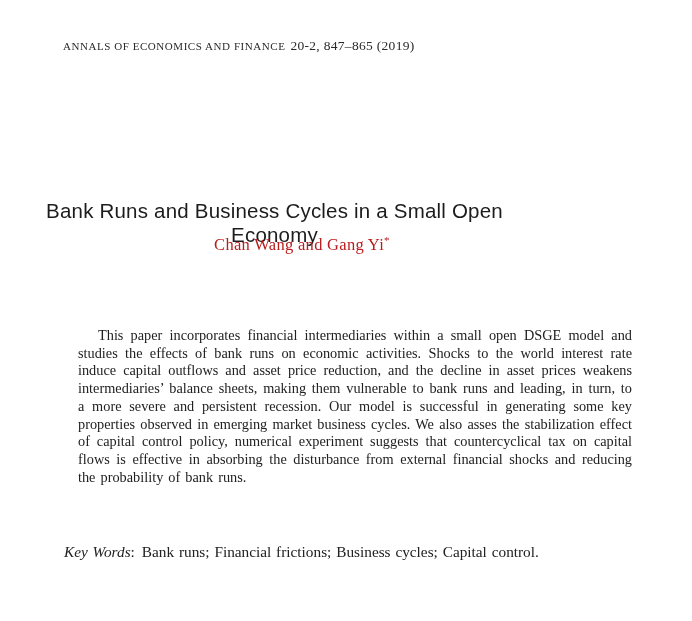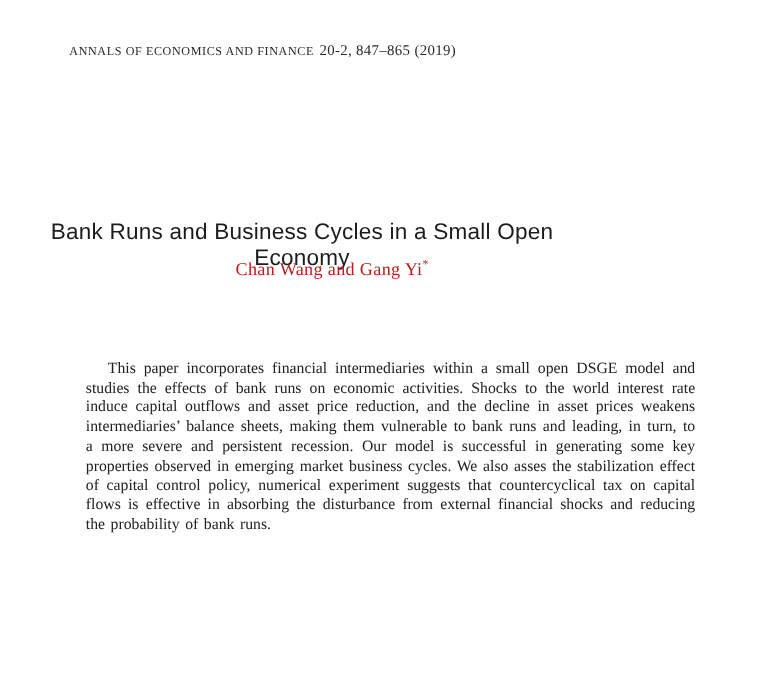--- a/index.html
+++ b/index.html
@@ -107,13 +107,16 @@
 
 <h1 class="paper-title">Bank Runs and Business Cycles in a Small Open Economy</h1>
 
 <div class="authors-line">
   <span>Chan Wang and Gang Yi</span><sup>*</sup>
 </div>
 
 <p class="abstract-block">This paper incorporates financial intermediaries within a small open DSGE model and studies the effects of bank runs on economic activities. Shocks to the world interest rate induce capital outflows and asset price reduction, and the decline in asset prices weakens intermediaries’ balance sheets, making them vulnerable to bank runs and leading, in turn, to a more severe and persistent recession. Our model is successful in generating some key properties observed in emerging market business cycles. We also asses the stabilization effect of capital control policy, numerical experiment suggests that countercyclical tax on capital flows is effective in absorbing the disturbance from external financial shocks and reducing the probability of bank runs.</p>
 
 <div class="keywords-block">
+  <div>
+    <span class="it">Key Words</span><span>:</span><span class="kw-text">Bank runs; Financial frictions; Business cycles; Capital control.</span>
+  </div>
 </div>
 
 </body></html>

